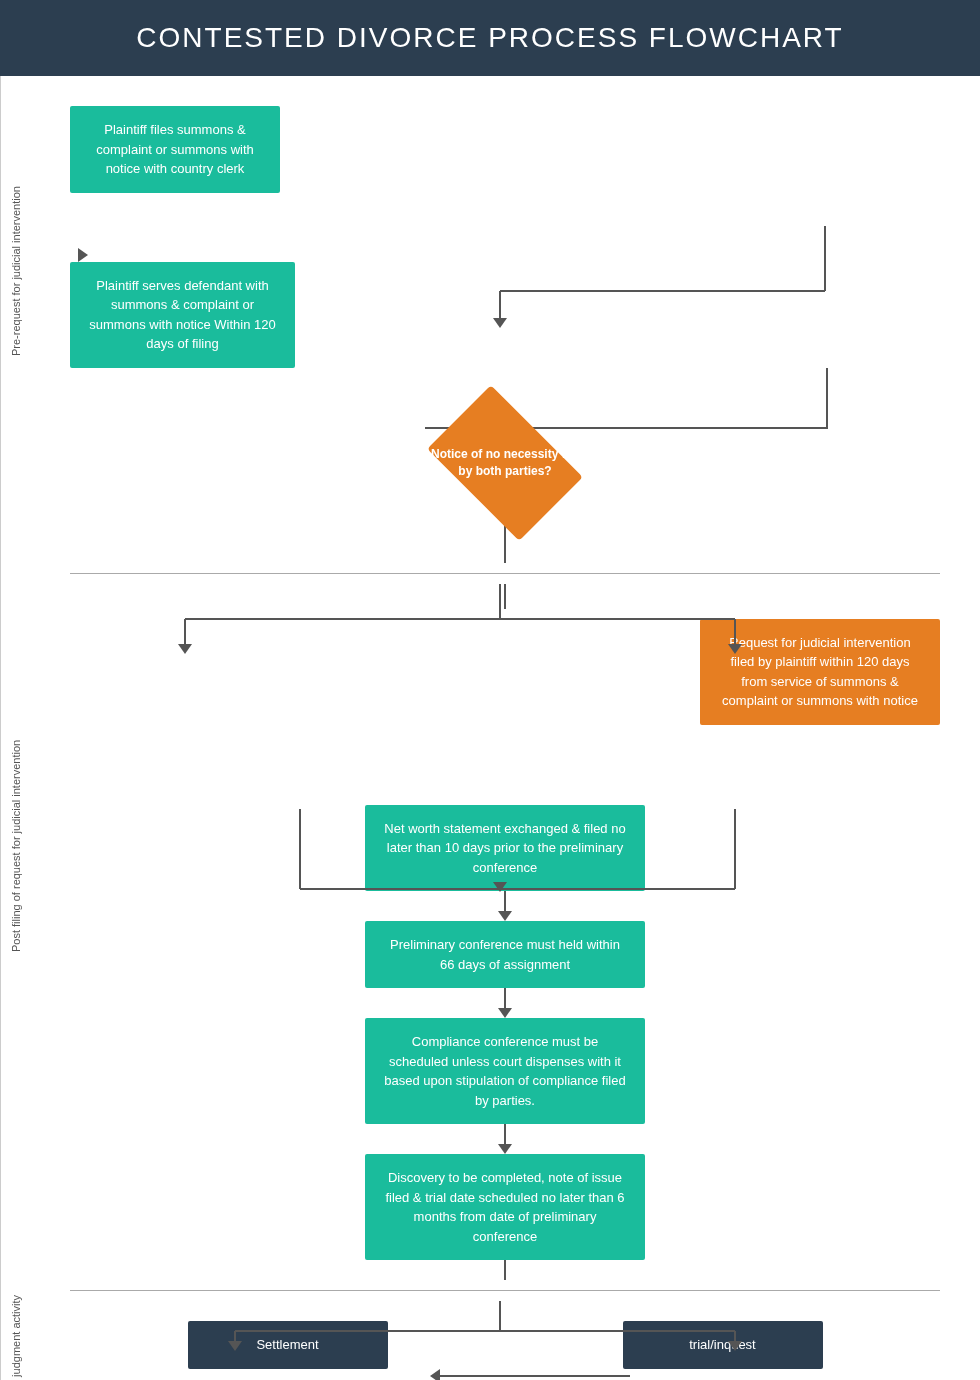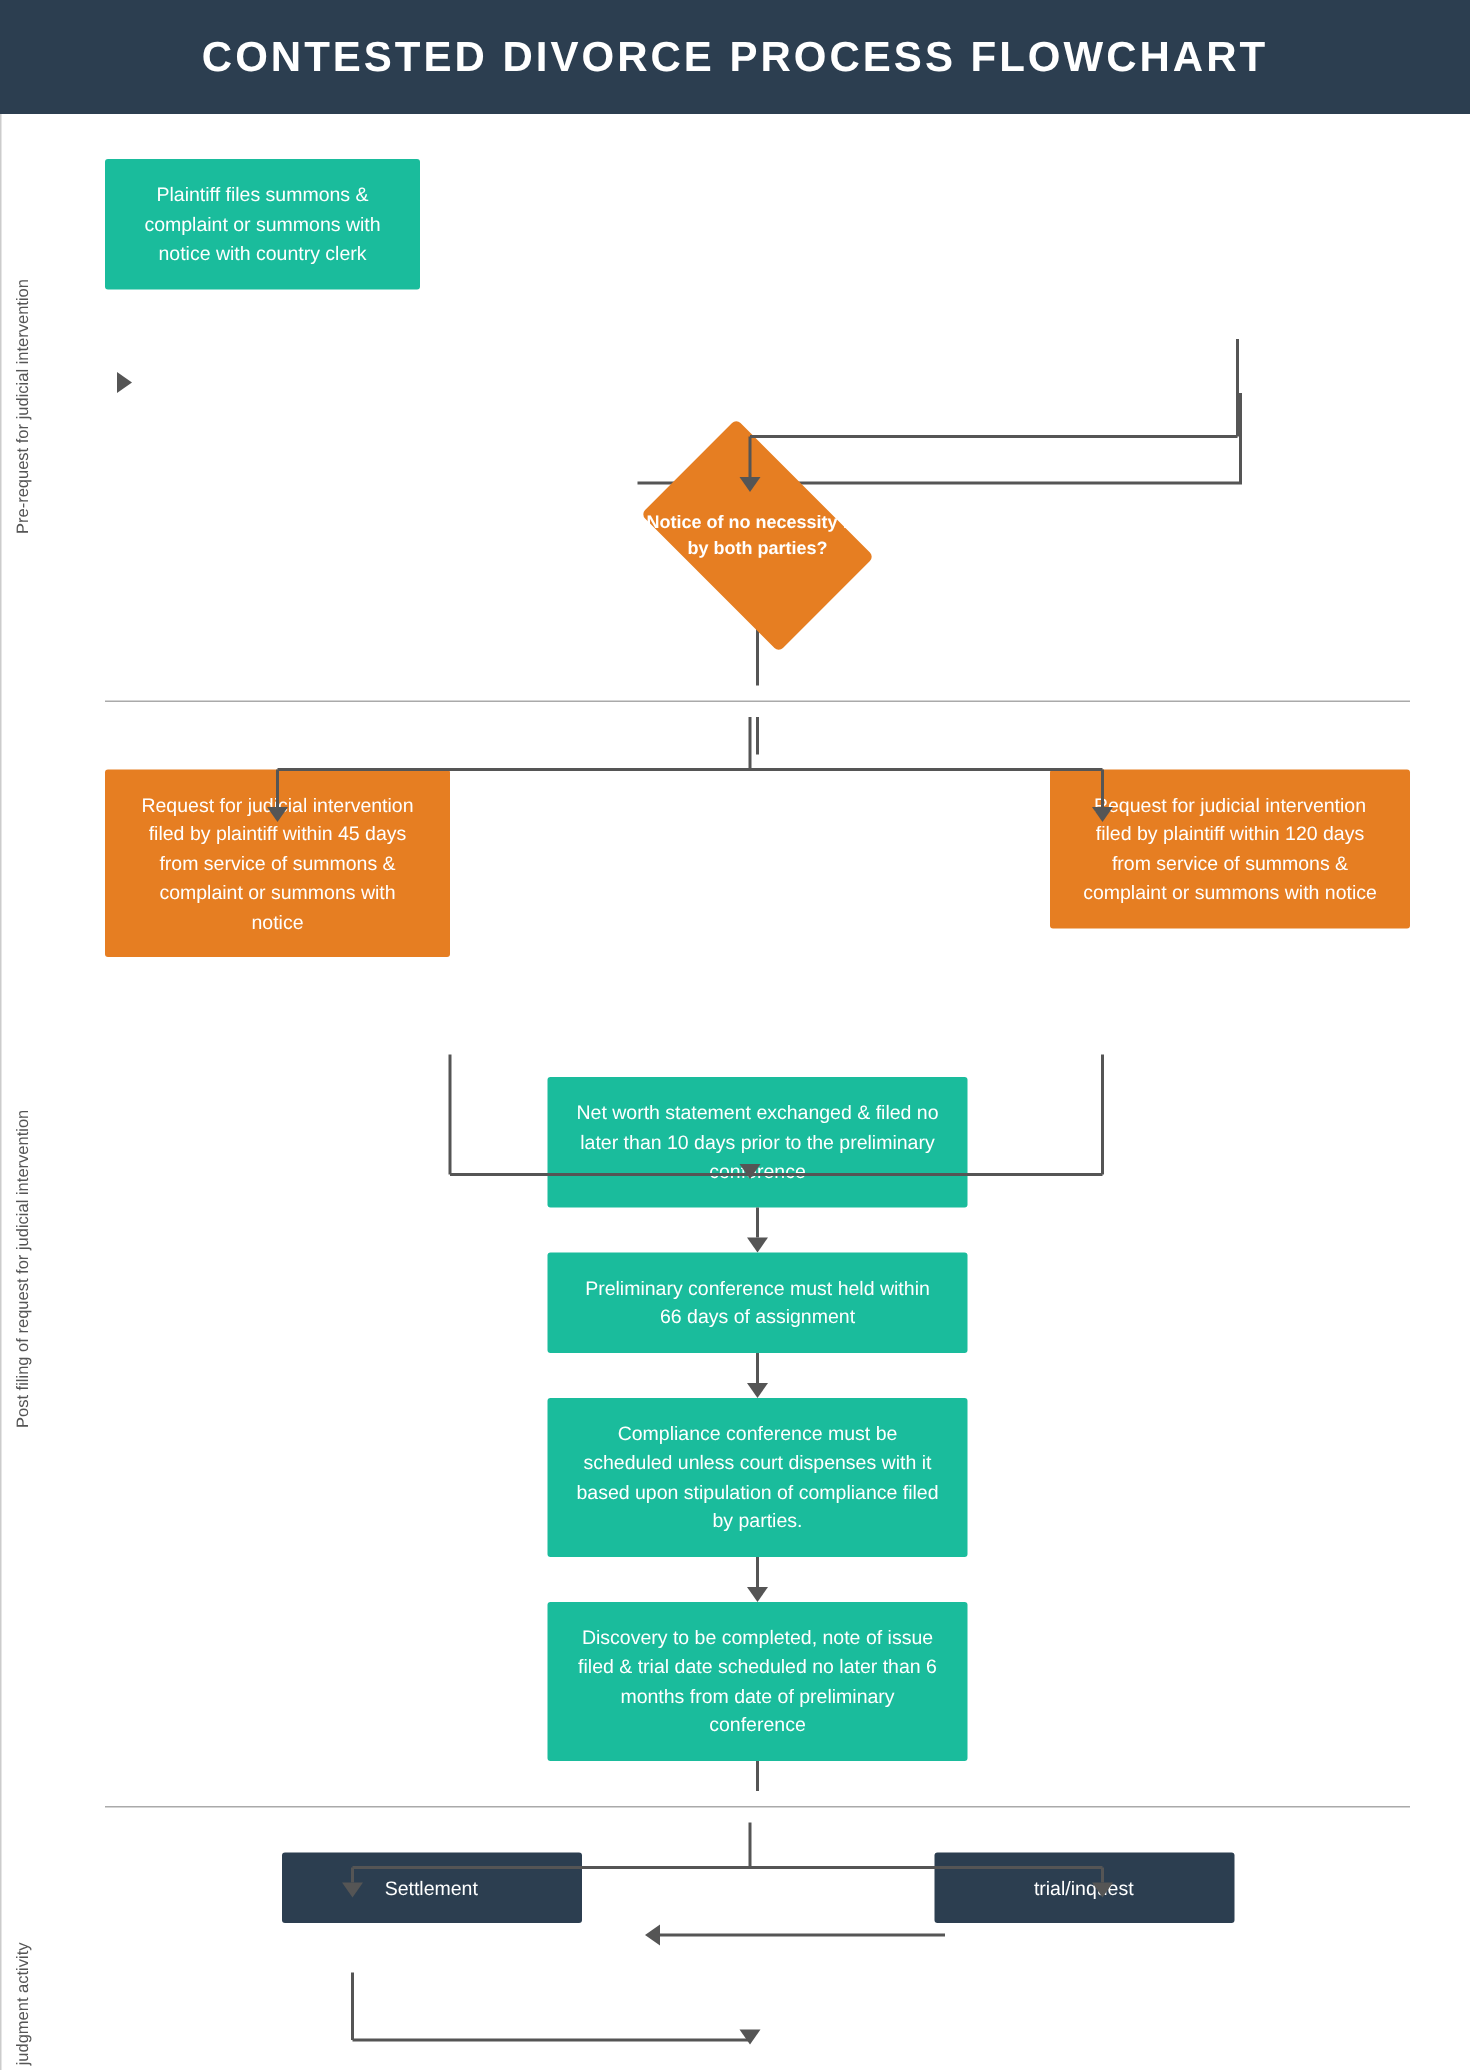--- a/index.html
+++ b/index.html
@@ -14,21 +14,21 @@
 
     
     .header {
       background: #2c3e50;
       padding: 22px 0;
       text-align: center;
     }
     .header h1 {
       color: #fff;
       font-size: 28px;
-      font-weight: 700;
+      font-weight: 400;
       letter-spacing: 2px;
       text-transform: uppercase;
     }
 
     
     .side-label-container {
       display: flex;
       flex-direction: column;
       width: 30px;
       min-height: 100%;
@@ -171,20 +171,23 @@
 
         <div style="width:210px; flex-shrink:0; margin-top:10px;">
           <div class="teal-box">Plaintiff files summons &amp; complaint or summons with notice with country clerk</div>
         </div>
 
         <div style="display:flex; align-items:center; flex:1; padding: 0 8px; margin-top:55px;">
           <div class="h-line"></div>
           <div class="h-arrow-head"></div>
         </div>
 
+        <div style="width:225px; flex-shrink:0;">
+          <div class="teal-box">Plaintiff serves defendant with summons &amp; complaint or summons with notice Within 120 days of filing</div>
+        </div>
       </div>
 
       <div style="position:relative; width:100%; height:60px;">
 
         <div style="position:absolute; right:112px; top:0; width:2px; height:60px; background:#555;"></div>
 
         <div style="position:absolute; right:112px; top:59px; width:calc(50% - 112px + 80px); height:2px; background:#555; right:112px;"></div>
       </div>
 
       <div style="display:flex; justify-content:center; width:100%; margin-top:-20px; position:relative;">
@@ -217,23 +220,20 @@
     <div class="section-divider"></div>
 
     <div style="position:relative; width:100%;">
 
       <div style="display:flex; flex-direction:column; align-items:center; width:100%; margin-bottom:10px;">
         <div class="v-line" style="height:25px;"></div>
       </div>
 
       <div style="display:flex; flex-direction:row; align-items:flex-start; width:100%; justify-content:space-between; margin-bottom:10px;">
 
-        <div style="width:230px;">
-          <div class="orange-box">Request for judicial intervention filed by plaintiff within 45 days from service of summons &amp; complaint or summons with notice</div>
-        </div>
 
         <div style="flex:1;"></div>
 
         <div style="width:240px;">
           <div class="orange-box">Request for judicial intervention filed by plaintiff within 120 days from service of summons &amp; complaint or summons with notice</div>
         </div>
       </div>
 
       <svg style="position:absolute; top:0; left:0; width:100%; height:100%; pointer-events:none; overflow:visible;">
 

